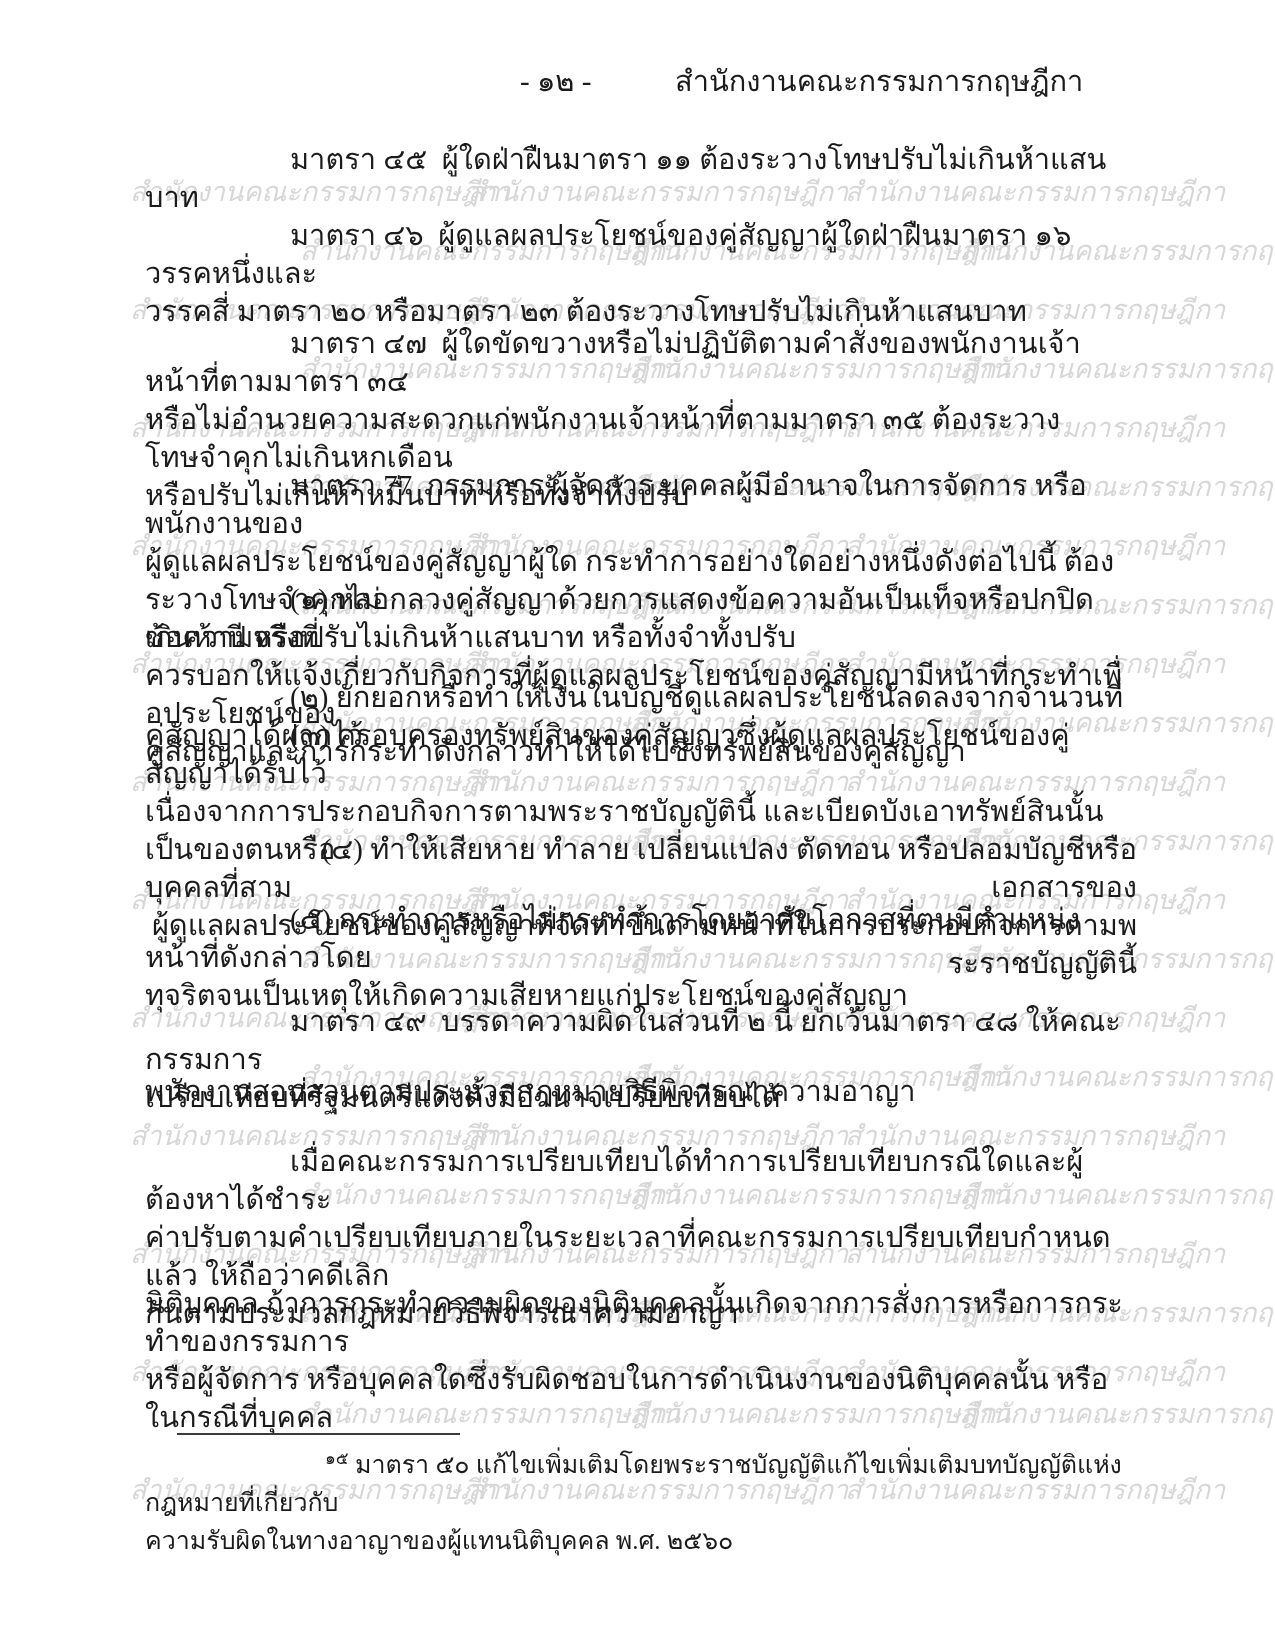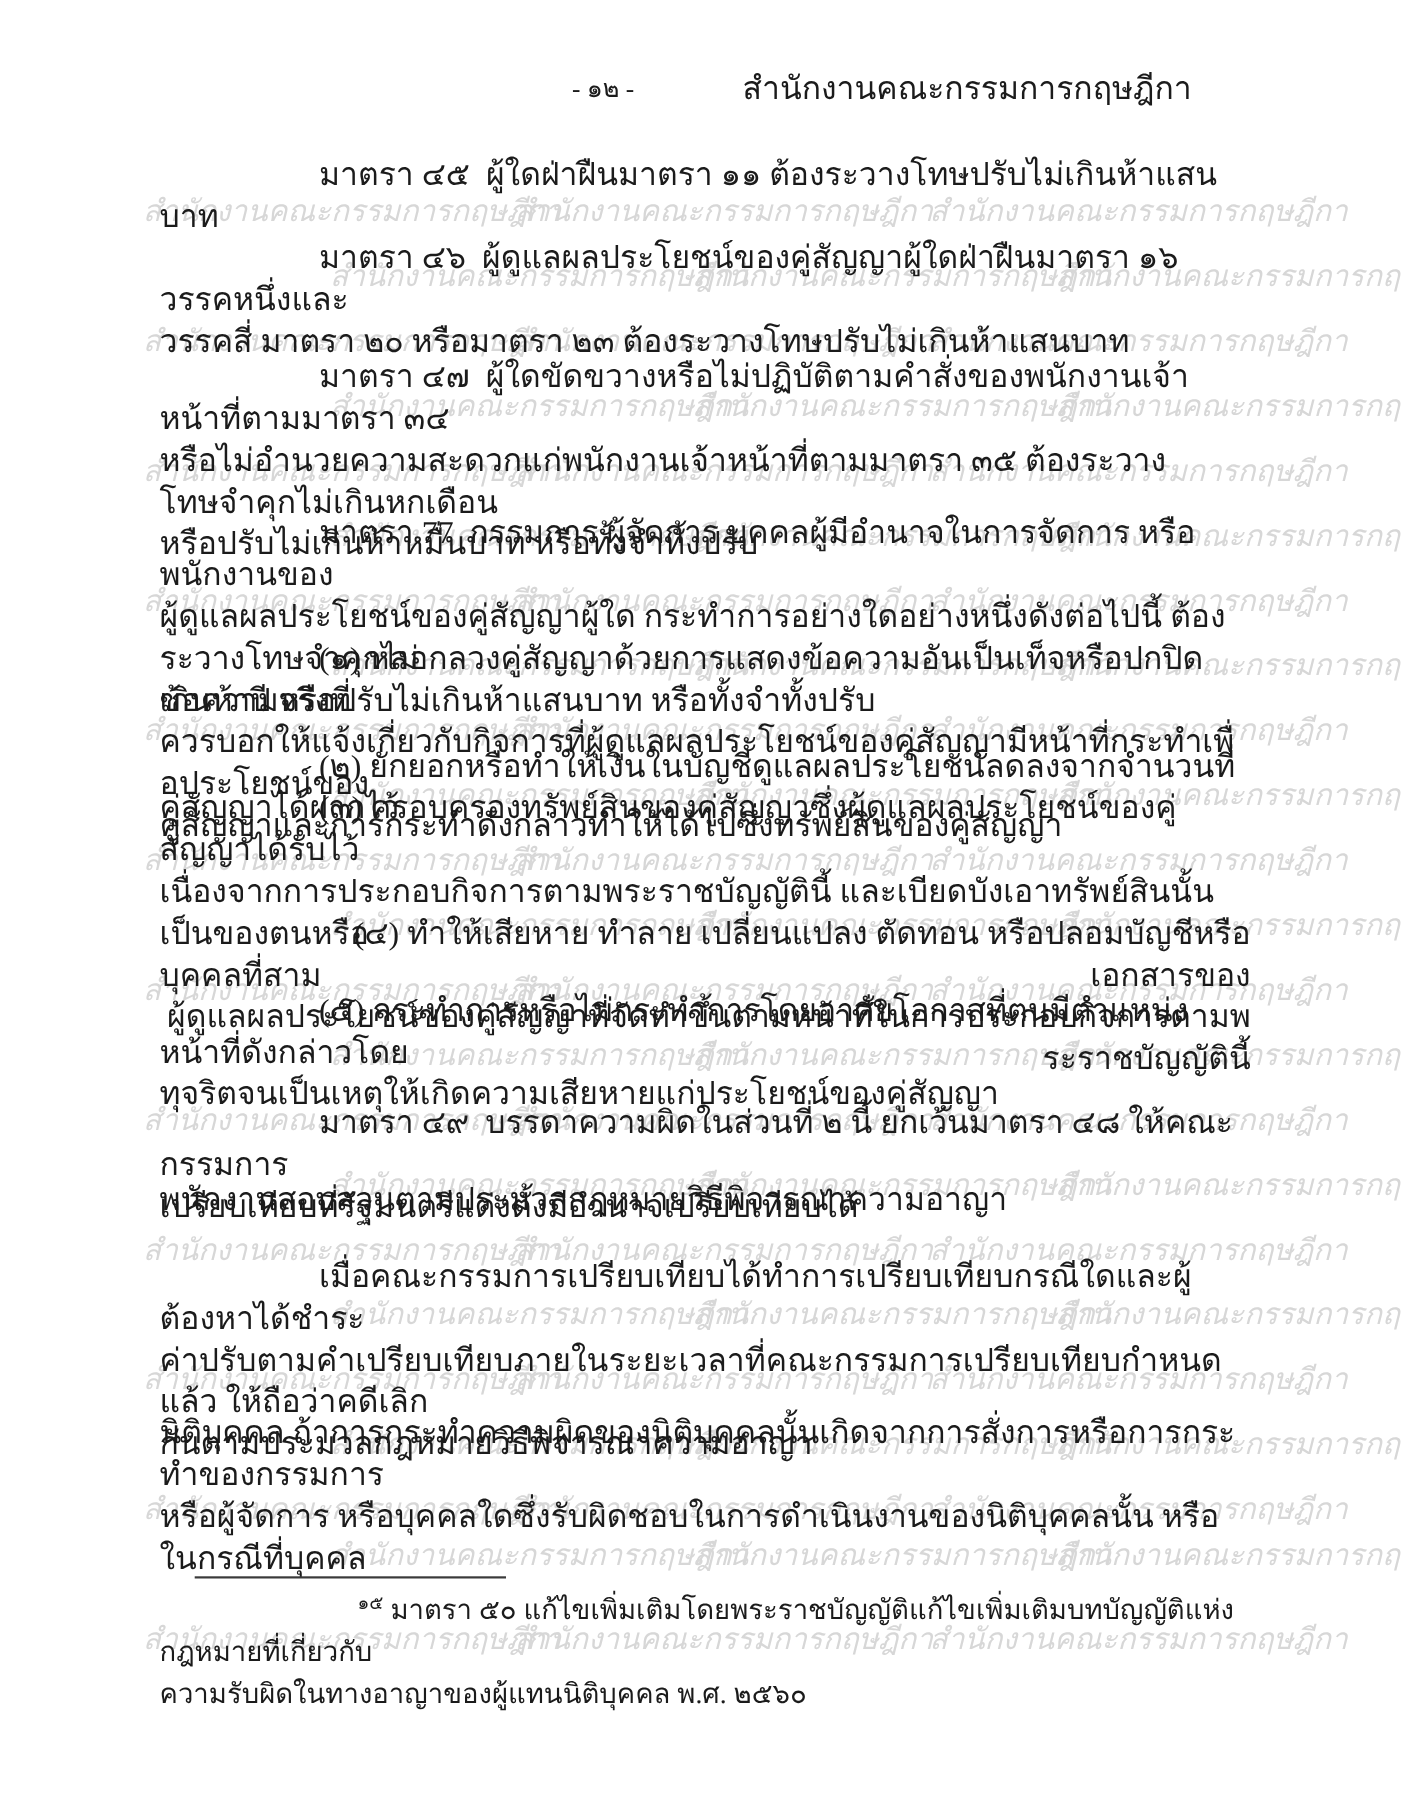--- a/index.html
+++ b/index.html
@@ -17,21 +17,21 @@
     position:absolute;
     font-size:27px;
     font-style:italic;
     color:#d7d7d7;
     white-space:nowrap;
     line-height:1.1;
     user-select:none;
   }
   
   .content-layer{position:absolute;inset:0;z-index:1;}
-  .hdr-num{position:absolute;top:62px;left:520px;font-size:23px;line-height:38px;}
+  .hdr-num{position:absolute;top:62px;left:520px;font-size:29px;line-height:38px;}
   .hdr-org{position:absolute;top:62px;left:675px;font-size:29px;line-height:38px;}
   .para{
     position:absolute;left:145px;width:992px;
     font-size:29px;line-height:38px;
   }
   .line{white-space:pre-wrap;}
   .line.first{text-indent:145px;}
   sup.fnref{font-size:17px;vertical-align:super;line-height:0;}
   .sep{position:absolute;left:177px;top:1433px;width:283px;height:2px;background:#3a3a3a;}
   .fn{

